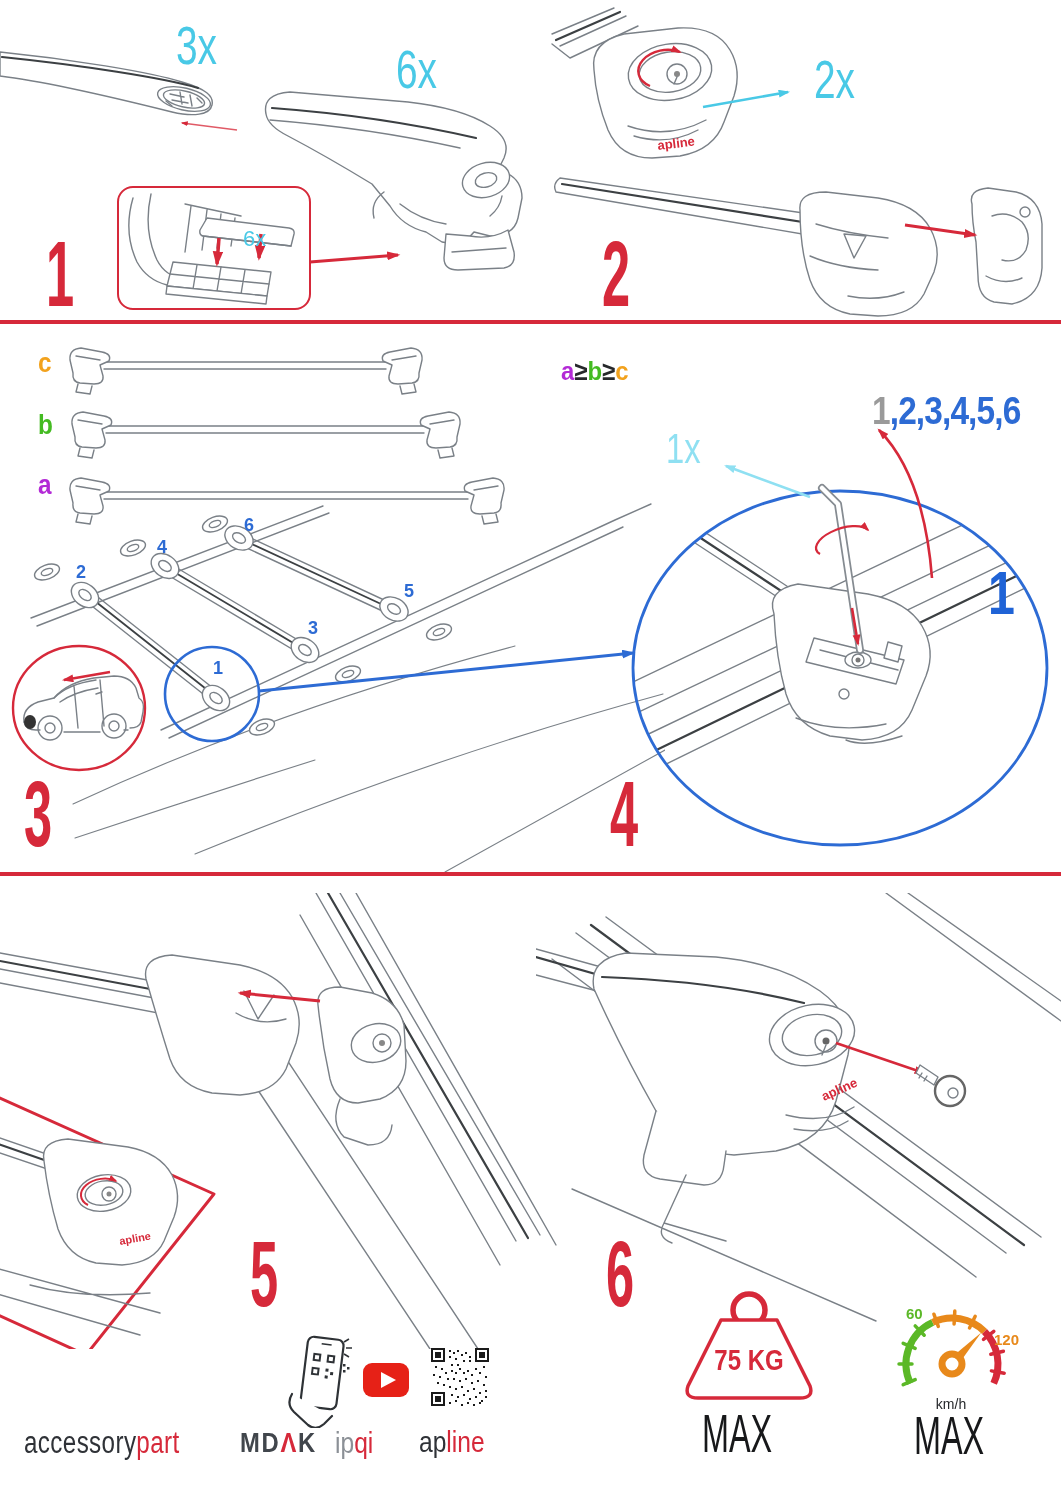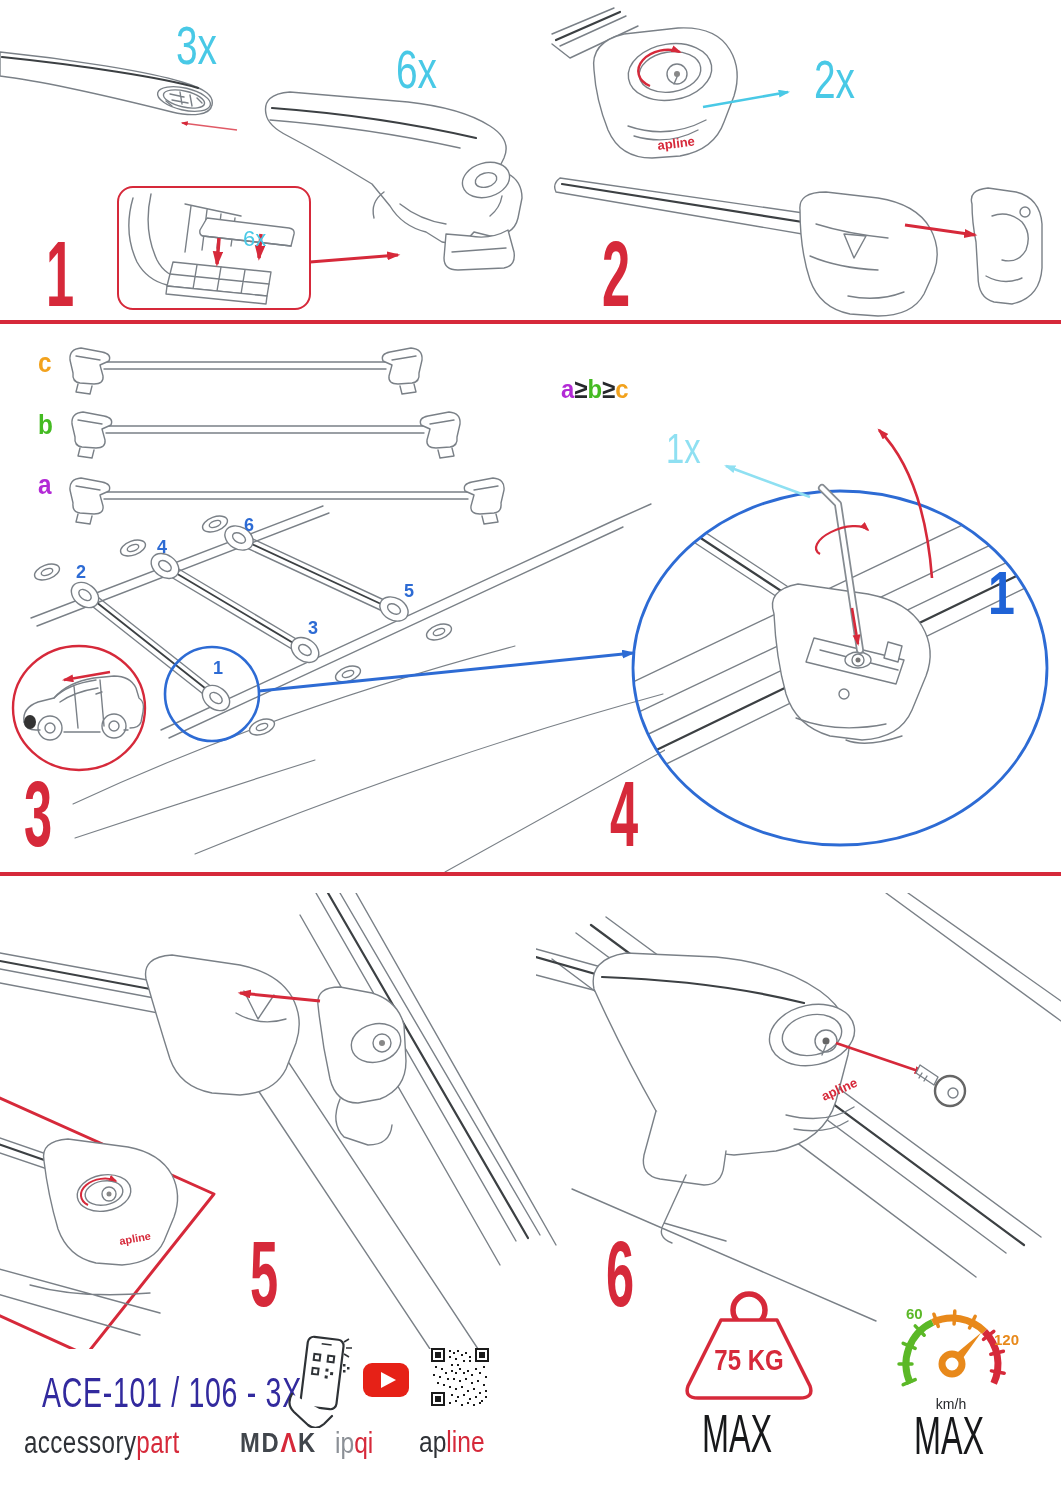--- a/index.html
+++ b/index.html
@@ -148,26 +148,31 @@
     <use href="#ftL" transform="translate(14,140)"></use>
     <use href="#ftL" transform="translate(448,140) scale(-1,1)"></use>
   </svg>
   <div class="abs" style="left:38px;top:350px;color:#f2a21d">
     <span class="cond barlabel">c</span></div>
   <div class="abs" style="left:38px;top:412px;color:#44bb22">
     <span class="cond barlabel">b</span></div>
   <div class="abs" style="left:38px;top:472px;color:#b32ad6">
     <span class="cond barlabel">a</span></div>
 
-  <div class="abs" style="left:561px;top:376px">
+  <div class="abs" style="left:561px;top:358px">
     <span class="cond abc">
       <span style="color:#b32ad6">a</span><span style="color:#26282b">≥</span><span style="color:#44bb22">b</span><span style="color:#26282b">≥</span><span style="color:#f2a21d">c</span>
     </span>
   </div>
 
+  <div class="abs" style="left:872px;top:392px">
+    <span class="cond seq">
+      <span style="color:#9a9a9a">1</span><span style="color:#2d6bd4">,2,3,4,5,6</span>
+    </span>
+  </div>
   <div class="abs" style="left:666px;top:428px">
     <span class="cond qtysm">1x</span>
   </div>
 
   <svg class="abs" style="left:15px;top:498px" width="650" height="374" viewBox="0 0 650 374">
     <path class="ln" style="stroke-width:1.1" d="M58 306 Q260 212 500 148 M180 356 Q420 258 648 196 M430 374 Q560 302 650 252 M60 340 Q180 300 300 262"></path>
     <path class="ln" d="M16 120 L308 8 M22 128 L314 15"></path>
     <path class="ln" d="M146 232 L600 22 M154 240 L608 29 M600 22 L636 6"></path>
     <path class="ln" d="M74 92 L203 194 M68 101 L197 203"></path>
       <path class="dk" style="stroke-width:1.8" d="M71 96 L200 198"></path>
@@ -325,23 +330,20 @@
       <path class="lnf" d="M384 172 L402 184 L398 192 L380 180 Z"></path>
       <path class="ln" d="M386 180 l-3 5 M391 183 l-3 5"></path>
       <circle cx="414" cy="198" r="15" fill="#fff" stroke="#666" stroke-width="2.4"></circle>
       <circle class="ln" cx="417" cy="200" r="5"></circle>
     </g>
   </svg>
   <div class="abs" style="left:606px;top:1228px">
     <span class="cond num">6</span>
   </div>
 
-  <div class="abs" style="left:42px;top:1372px">
-    <span class="cond model">ACE-101 / 106 - 3X</span>
-  </div>
   <div class="abs" style="left:24px;top:1427px">
     <span class="cond brandrow"><span style="color:#2f3237">accessory</span><span style="color:#d6293a">part</span></span>
   </div>
 
   <svg class="abs" style="left:286px;top:1334px" width="66" height="94" viewBox="0 0 66 94">
     <g transform="rotate(7 36 40)">
       <rect x="18" y="4" width="36" height="70" rx="6" fill="#fff" stroke="#2e3236" stroke-width="2.2"></rect>
       <line x1="32" y1="10" x2="42" y2="10" stroke="#2e3236" stroke-width="1.6"></line>
       <g fill="#2e3236">
         <rect x="25" y="20" width="8" height="8"></rect>

